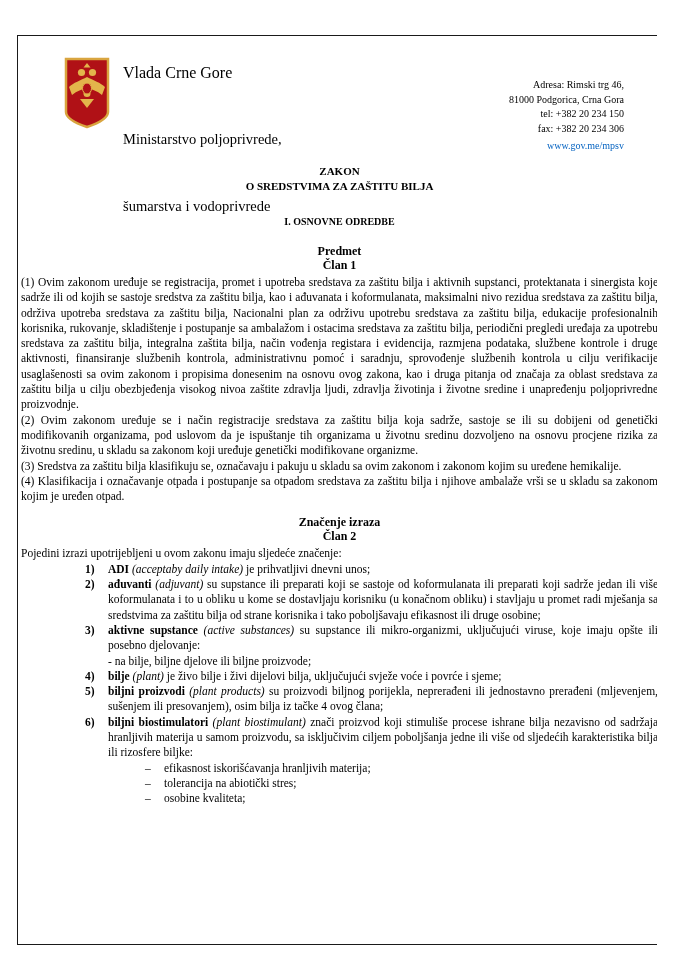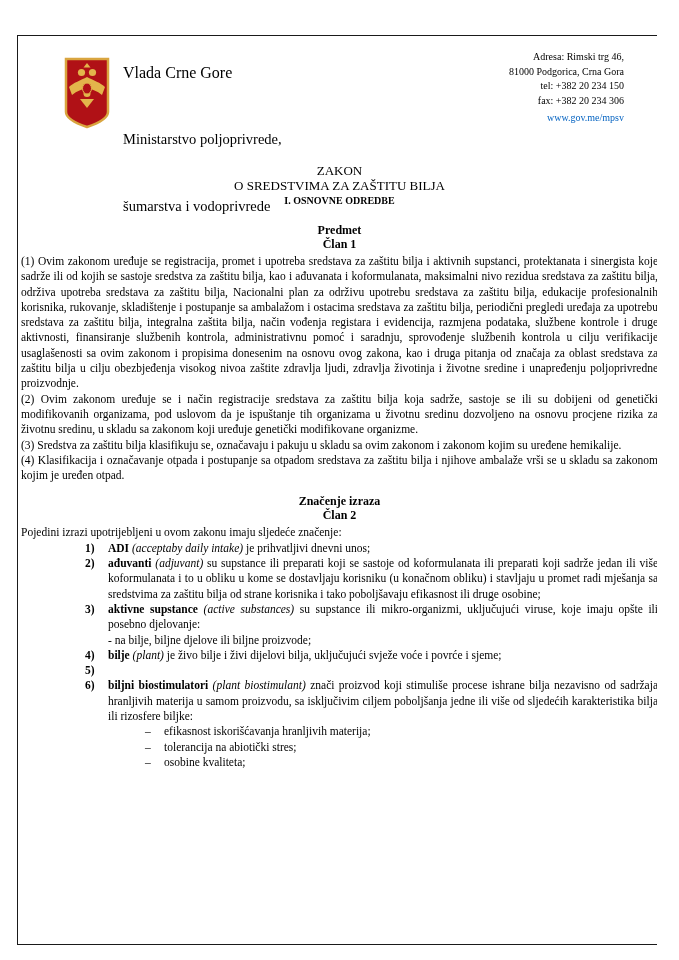--- a/index.html
+++ b/index.html
@@ -18,26 +18,26 @@
     left: 17px; top: 35px;
     width: 644px; height: 910px;
     border: 1px solid #1a1a1a;
     pointer-events: none;
   }
   .logo { position: absolute; left: 63px; top: 56px; width: 48px; height: 74px; }
   .org { position: absolute; left: 123px; top: 64px; }
   .org-l1 { font-size: 16px; margin-bottom: 6px; }
   .org-l2 { font-size: 14.5px; line-height: 19px; margin-top: 48px; }
   .contact {
-    position: absolute; right: 33px; top: 50px;
+    position: absolute; right: 33px; top: 78px;
     text-align: right; font-size: 10px; line-height: 14.5px;
   }
   .weblink { display: block; margin-top: 3px; color: #0563c1; text-decoration: none; cursor: pointer; }
   .content { position: absolute; left: 21px; top: 164px; width: 637px; }
-  .doc-title { text-align: center; font-weight: normal; font-size: 13px; line-height: 14.5px; }
+  .doc-title { text-align: center; font-weight: bold; font-size: 11px; line-height: 14.5px; margin-bottom: 21px; }
   .part-heading { text-align: center; font-weight: bold; font-size: 10px; line-height: 15px; margin-bottom: 16px; }
   .art-head { text-align: center; font-weight: bold; font-size: 12px; line-height: 13.5px; margin-bottom: 3px; }
   .art-head.mt { margin-top: 12px; }
   .para { margin: 0; text-align: justify; font-size: 11.5px; line-height: 15.3px; }
   .terms { font-size: 11.5px; line-height: 15.3px; }
   .li { display: flex; padding-left: 64px; }
   .num { flex: none; width: 23px; font-weight: bold; }
   .li-body { flex: 1; text-align: justify; }
   .subline { display: block; text-align: left; }
   .b6 { display: flex; padding-left: 37px; text-align: left; }
@@ -124,20 +124,21 @@
         <span class="li-body"><span><b>aktivne supstance</b><i> (active substances)</i><span> su supstance ili mikro-organizmi, uključujući viruse, koje imaju opšte ili posebno djelovanje:</span></span><span class="subline">- na bilje, biljne djelove ili biljne proizvode;</span></span>
       </div>
 
       <div class="li">
         <span class="num">4)</span>
         <span class="li-body"><b>bilje</b><i> (plant)</i><span> je živo bilje i živi dijelovi bilja, uključujući svježe voće i povrće i sjeme;</span></span>
       </div>
 
       <div class="li">
         <span class="num">5)</span>
+        <span class="li-body"><b>biljni proizvodi</b><i> (plant products)</i><span> su proizvodi biljnog porijekla, neprerađeni ili jednostavno prerađeni (mljevenjem, sušenjem ili presovanjem), osim bilja iz tačke 4 ovog člana;</span></span>
       </div>
 
       <div class="li">
         <span class="num">6)</span>
         <span class="li-body"><span><b>biljni biostimulatori</b><i> (plant biostimulant)</i><span> znači proizvod koji stimuliše procese ishrane bilja nezavisno od sadržaja hranljivih materija u samom proizvodu, sa isključivim ciljem poboljšanja jedne ili više od sljedećih karakteristika bilja ili rizosfere biljke:</span></span><span class="b6">
               <span class="dash">–</span>
               <span class="btext">efikasnost iskorišćavanja hranljivih materija;</span>
             </span><span class="b6">
               <span class="dash">–</span>
               <span class="btext">tolerancija na abiotički stres;</span>

